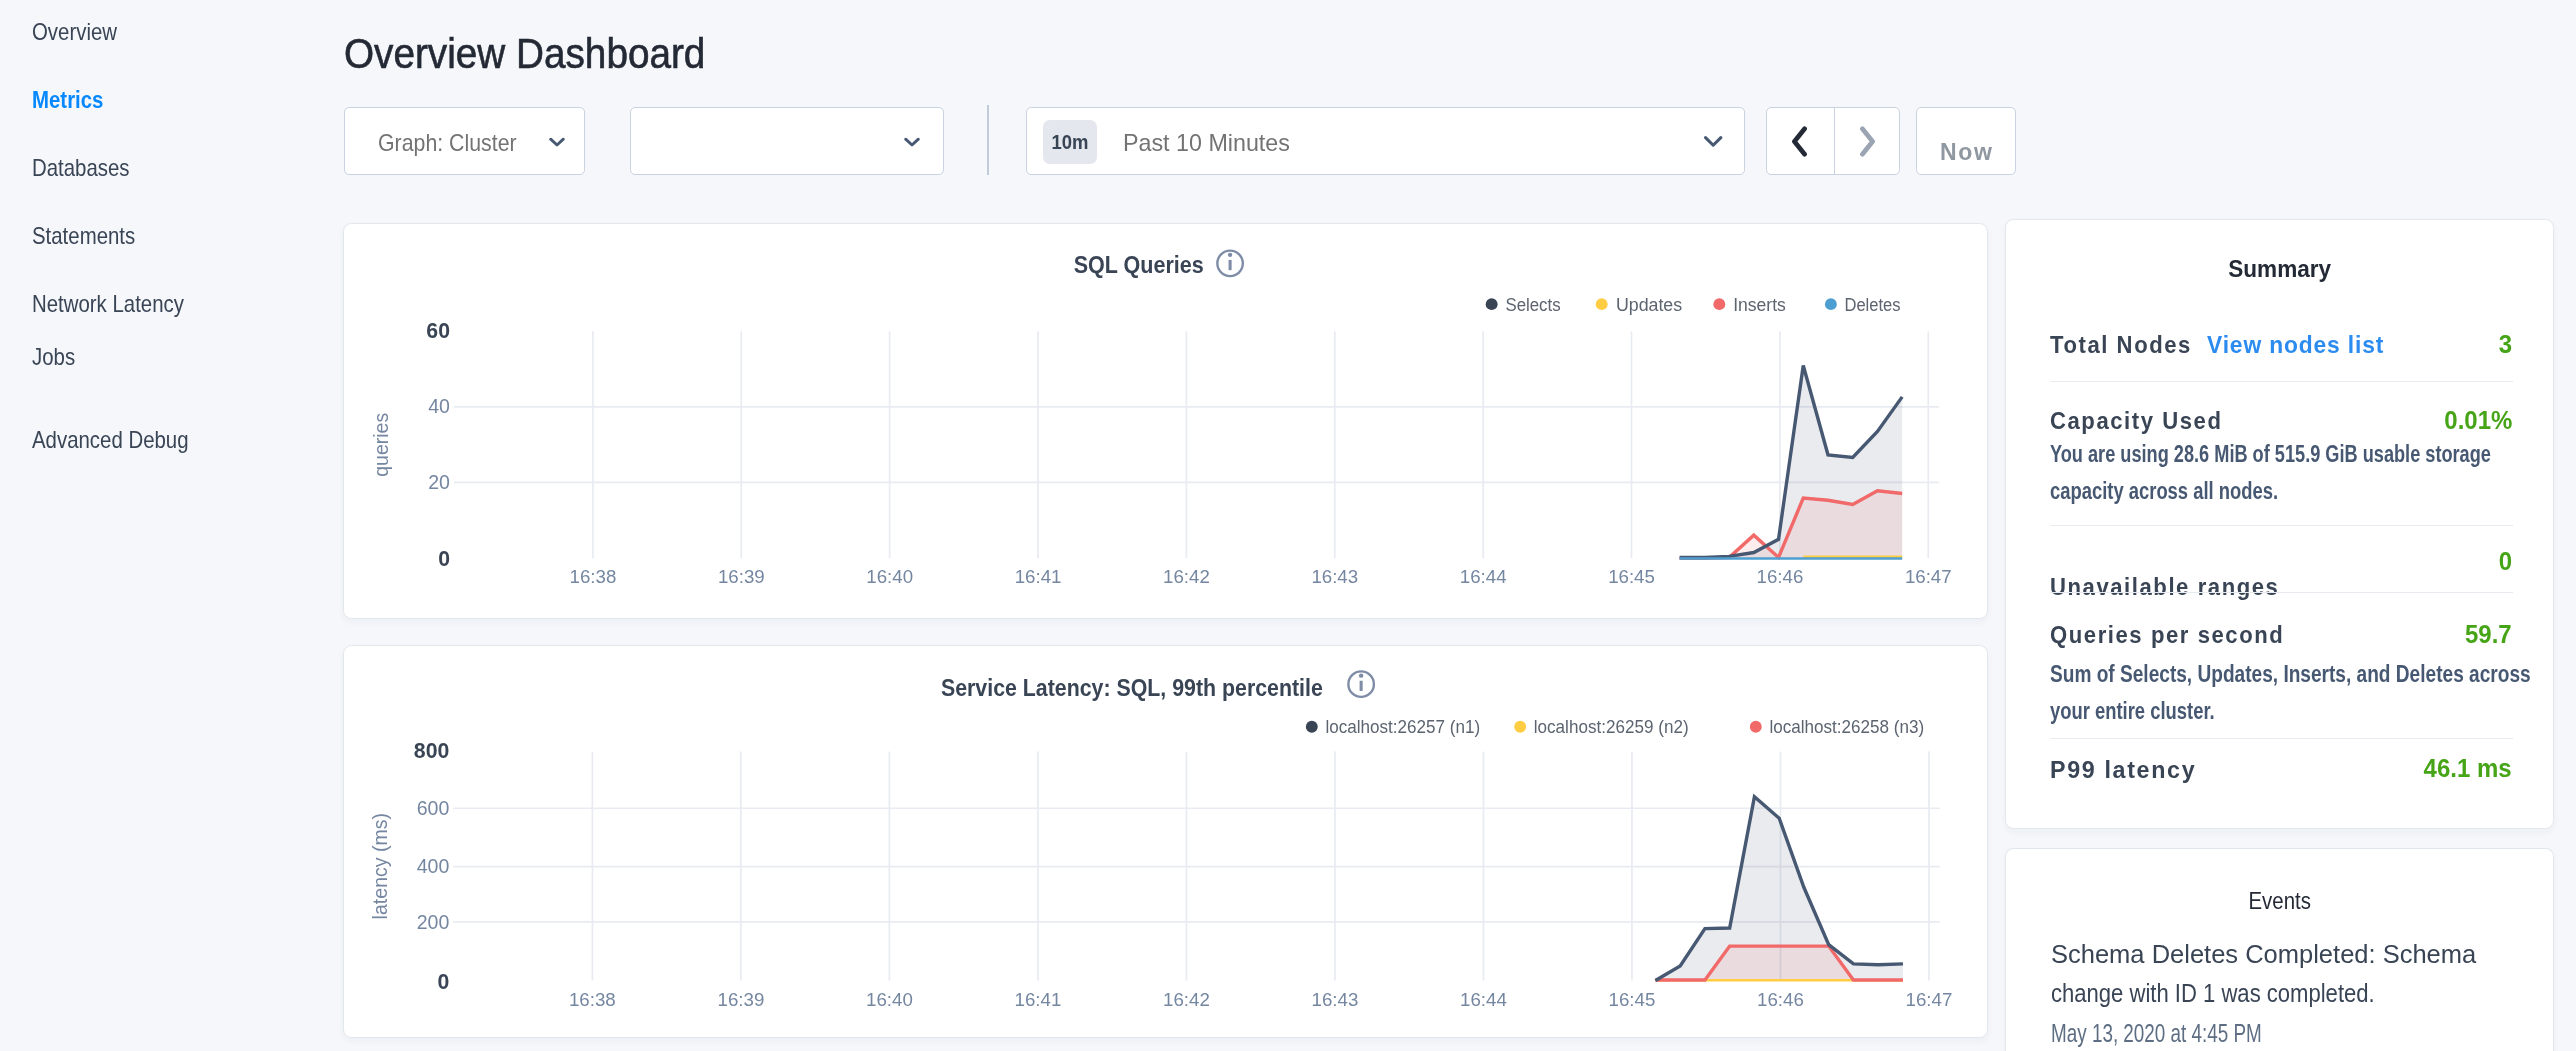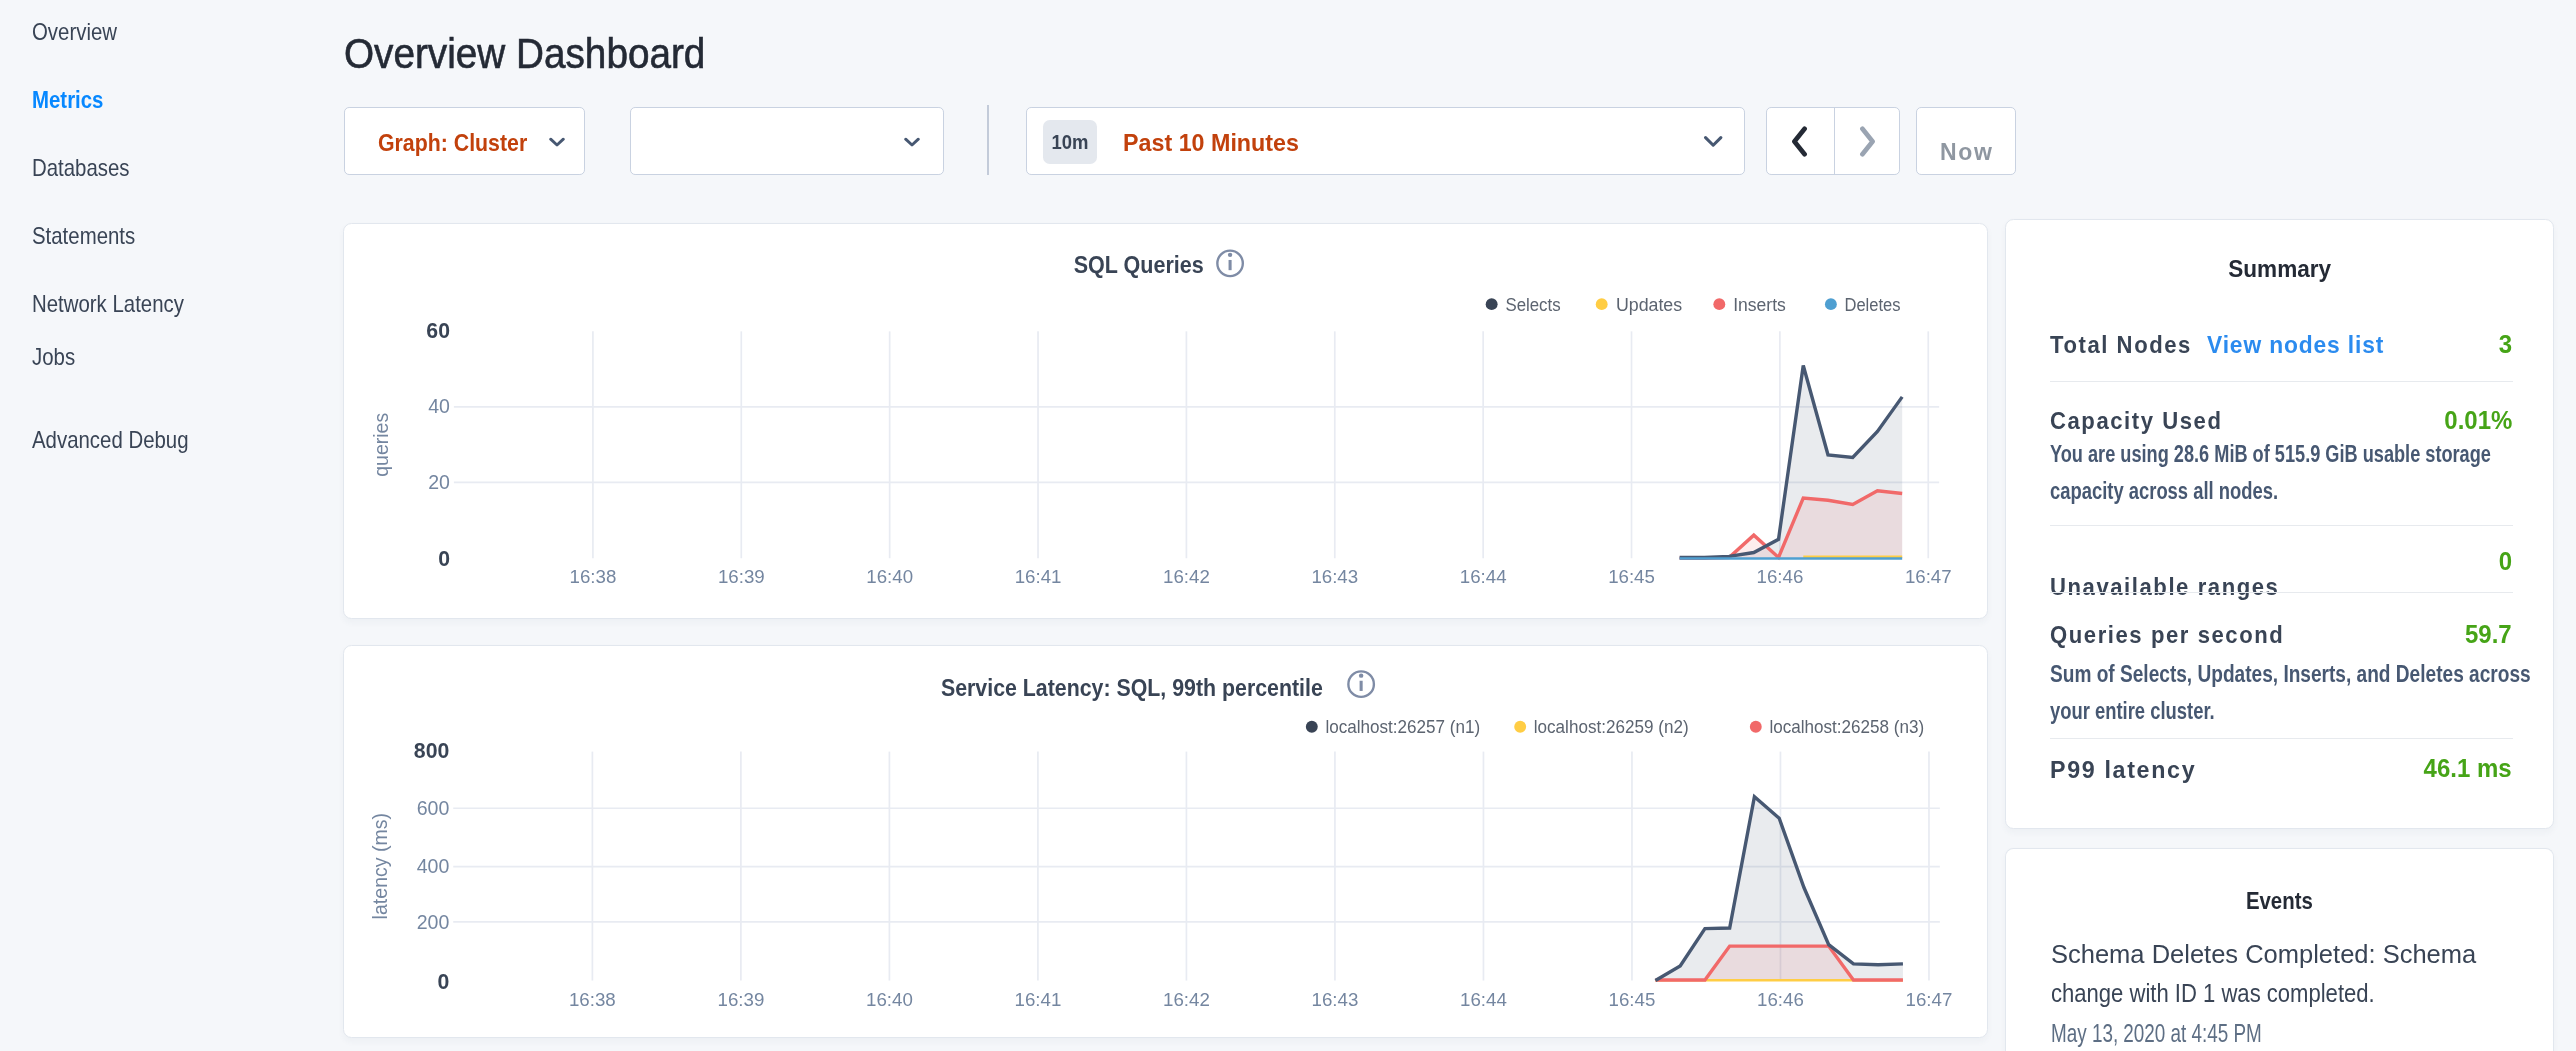--- a/index.html
+++ b/index.html
@@ -4,21 +4,21 @@
 <style>
 * { margin:0; padding:0; box-sizing:border-box; }
 html,body { width:2576px; height:1051px; overflow:hidden; }
 body { background:#f5f7fa; font-family:"Liberation Sans", sans-serif; }
 #page { position:relative; width:2576px; height:1051px; }
 .abs { position:absolute; }
 .cx { display:inline-block; transform:scaleX(.85); transform-origin:0 50%; white-space:nowrap; }
 .navitem { position:absolute; left:25px; font-size:24px; line-height:30px; color:#394455;margin-left:7px; }
 .navactive { color:#0788ff; font-weight:bold; }
 .btn { position:absolute; background:#fff; border:0.9px solid #c9d2e1; border-radius:5.1px; }
-.btntext { position:absolute; font-weight:bold; font-size:24px; color:#c2410c; white-space:nowrap; }
+.btntext { position:absolute; font-weight:normal; font-size:24px; color:#737373; white-space:nowrap; }
 .card { position:absolute; background:#fff; border:0.9px solid #e2e7ee; border-radius:8.5px;
         box-shadow:0 3.4px 6.8px rgba(60,70,90,.04); }
 .srow-label { position:absolute; font-weight:bold; font-size:24px; color:#394455; letter-spacing:1.7px; white-space:nowrap; }
 .srow-value { position:absolute; font-weight:bold; font-size:25.5px; color:#46a417; text-align:right; transform:scaleX(.94); transform-origin:100% 50%; }
 .sdesc { position:absolute; font-size:23px; color:#475872; line-height:37px;font-weight:bold; }
 .sdivider { position:absolute; left:44px; right:43px; height:0.9px; background:#e7eaee; }
 </style>
 </head>
 <body>
 <div id="page">
@@ -214,18 +214,18 @@
 
 <div class="srow-label" style="left:2050px; top:621px;"><span class="cx" style="transform:scaleX(.92);">Queries per second</span></div>
 <div class="srow-value" style="right:64px; top:620px;">59.7</div>
 <div class="sdesc" style="left:2050px; top:656px; width:527px;"><span class="cx" style="transform:scaleX(.83);">Sum of Selects, Updates, Inserts, and Deletes across</span><br><span class="cx" style="transform:scaleX(.80);">your entire cluster.</span></div>
 <div class="sdivider" style="left:2050px; top:738px; width:463px;"></div>
 
 <div class="srow-label" style="left:2050px; top:756px;"><span class="cx" style="transform:scaleX(.97);">P99 latency</span></div>
 <div class="srow-value" style="right:64px; top:754px;">46.1 ms</div>
 
 <div class="card" style="left:2005px; top:848px; width:549px; height:255px; border-bottom:none; border-radius:8.5px 8.5px 0 0;"></div>
-<div class="abs" style="left:2005px; top:887px; width:549px; text-align:center; font-weight:bold; font-size:24px; color:#242a35;"><span class="cx" style="transform-origin:50% 50%;">Events</span></div>
+<div class="abs" style="left:2005px; top:887px; width:549px; text-align:center; font-weight:normal; font-size:24px; color:#242a35;"><span class="cx" style="transform-origin:50% 50%;">Events</span></div>
 <div class="abs" style="left:2051px; top:935px; width:527px; font-size:25.5px; line-height:39px; color:#394455;"><span class="cx" style="transform:scaleX(1);">Schema Deletes Completed: Schema</span><br><span class="cx" style="transform:scaleX(.865);">change with ID 1 was completed.</span></div>
 <div class="abs" style="left:2051px; top:1019px; font-size:25.5px; color:#5d6e84;"><span class="cx" style="transform:scaleX(.74);">May 13, 2020 at 4:45 PM</span></div>
 
 </div>
 
 
 </body></html>

